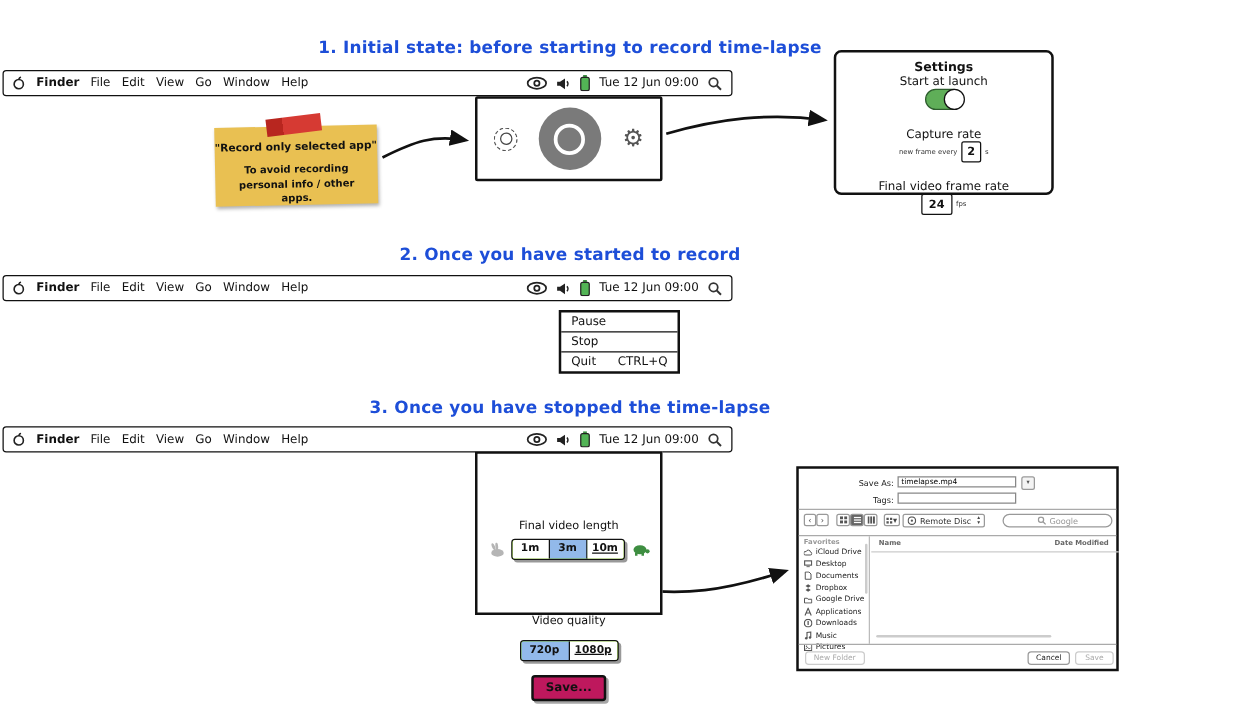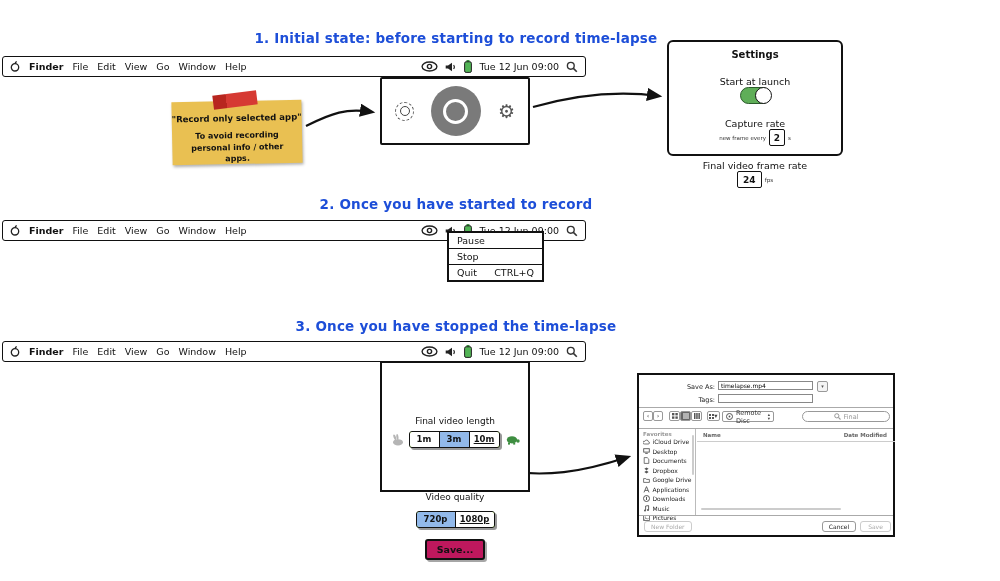--- a/index.html
+++ b/index.html
@@ -41,35 +41,35 @@
             display:flex;align-items:center;justify-content:center;}
   .aperture i{width:8px;height:8px;border:1.6px solid #444;border-radius:50%;}
   .rec-outer{width:50px;height:50px;border-radius:50%;background:#7a7a7a;
              display:flex;align-items:center;justify-content:center;}
   .rec-inner{width:19px;height:19px;border:3px solid #fff;border-radius:50%;}
   .gear{font-size:19px;color:#555;line-height:1;}
 
   
   .settings{position:absolute;left:667px;top:40px;width:176px;height:116px;border:2px solid #111;
             border-radius:6px;background:#fff;box-sizing:border-box;padding:7px 10px;}
-  .settings h3{margin:0 0 16px;font-size:10px;text-align:center;font-weight:bold;}
+  .settings h3{margin:0 0 0;font-size:10px;text-align:center;font-weight:bold;}
   .srow{display:flex;align-items:center;justify-content:space-between;margin-bottom:14px;flex-direction:column;}
   .slabel{font-size:9.5px;}
   .tiny{font-size:5.5px;color:#333;}
   .valbox{display:inline-flex;align-items:center;justify-content:center;border:1.6px solid #111;
           border-radius:2px;height:15px;font-size:9px;font-weight:bold;background:#fff;}
   .v2{width:14px;} .v24{width:23px;}
   .toggle{position:relative;width:29px;height:15px;border-radius:9px;background:#5fae58;
           border:1.3px solid #2c5c2c;}
   .knob{position:absolute;right:-2px;top:-1.5px;width:15px;height:15px;border-radius:50%;
         background:#fff;border:1.5px solid #111;}
   .ctlgrp{display:flex;align-items:center;gap:3px;}
 
   
-  .ctx{position:absolute;left:447px;top:231px;width:93px;border:2px solid #111;background:#fff;}
+  .ctx{position:absolute;left:447px;top:248px;width:93px;border:2px solid #111;background:#fff;}
   .ctx-row{height:15px;display:flex;align-items:center;justify-content:space-between;
            padding:0 8px;font-size:9.5px;border-bottom:1.6px solid #111;}
   .ctx-row:last-child{border-bottom:none;}
 
   
   .export{position:absolute;left:380px;top:361px;width:150px;height:131px;border:2px solid #111;
           background:#fff;box-sizing:border-box;text-align:center;padding-top:9px;z-index:2;}
   .ex-label{font-size:9px;font-weight:normal;margin-bottom:5px;margin-top:44px;}
   .seg-wrap{display:flex;align-items:center;justify-content:center;gap:5px;margin-bottom:9px;}
   .seg{display:inline-flex;border:1.6px solid #111;border-radius:3px;overflow:hidden;
@@ -88,21 +88,21 @@
           background:#fff;box-sizing:border-box;font-size:6.5px;z-index:2;}
   .d-lab{position:absolute;text-align:right;color:#222;}
   .d-input{position:absolute;border:1px solid #888;background:#fff;font-size:6px;
            font-family:"DejaVu Sans", sans-serif;padding:0 2px;box-sizing:border-box;height:9px;}
   .dd-btn{position:absolute;width:9px;height:9px;border:1px solid #999;border-radius:2px;
           font-size:5px;line-height:8px;text-align:center;color:#555;background:#f4f4f4;}
   .hline{position:absolute;left:0;width:100%;border-top:1px solid #aaa;}
   .tb-btn{position:absolute;height:10px;border:1px solid #999;border-radius:2px;background:#fff;
           display:flex;align-items:center;justify-content:center;font-size:6.5px;color:#444;box-sizing:border-box;}
   .tb-dark{background:#666;}
-  .vol{position:absolute;left:83px;top:36px;width:52px;height:11px;border:1px solid #999;border-radius:2px;
+  .vol{position:absolute;left:83px;top:36px;width:66px;height:11px;border:1px solid #999;border-radius:2px;
        display:flex;align-items:center;gap:3px;padding:0 3px;box-sizing:border-box;color:#333;}
   .updown{margin-left:auto;display:flex;flex-direction:column;line-height:3.5px;font-size:4.5px;color:#444;}
   .search{position:absolute;left:163px;top:36px;width:88px;height:11px;border:1px solid #999;
           border-radius:6px;display:flex;align-items:center;justify-content:center;gap:3px;color:#999;box-sizing:border-box;}
   .sidebar{position:absolute;left:0;top:54px;width:57px;height:86px;border-right:1px solid #bbb;box-sizing:border-box;}
   .fav-h{position:absolute;left:4px;top:2px;color:#999;font-weight:bold;font-size:5.5px;}
   .side-item{position:absolute;left:4px;display:flex;align-items:center;gap:2.5px;color:#222;font-size:6px;white-space:nowrap;}
   .sb-scroll{position:absolute;left:53px;top:6px;width:2px;height:40px;background:#ccc;border-radius:1px;}
   .col-h{position:absolute;top:57px;color:#666;font-weight:bold;font-size:5.5px;}
   .list-line{position:absolute;left:58px;top:66px;width:198px;border-top:1px solid #ccc;}
@@ -405,21 +405,21 @@
           <span>▾</span>
         </span>
     </span>
     <span class="search">
       <span class="icon">
         <svg width="7" height="7" viewBox="0 0 7 7">
             <circle cx="2.8" cy="2.8" r="2.1" fill="none" stroke="#999" stroke-width="1"></circle>
             <line x1="4.4" y1="4.4" x2="6.5" y2="6.5" stroke="#999" stroke-width="1.1"></line>
           </svg>
       </span>
-      <span>Final</span>
+      <span>Google</span>
     </span>
 
     <div class="hline" style="top:53px;"></div>
 
     <div class="sidebar">
       <span class="fav-h">Favorites</span>
       <span class="side-item" style="top:9px;">
         <svg width="7" height="6" viewBox="0 0 7 6">
             <path d="M1.6 5 a1.4 1.4 0 1 1 .3-2.7 a1.8 1.8 0 0 1 3.5.4 a1.1 1.1 0 0 1-.2 2.3 z" fill="none" stroke="#555" stroke-width=".8"></path>
           </svg>

